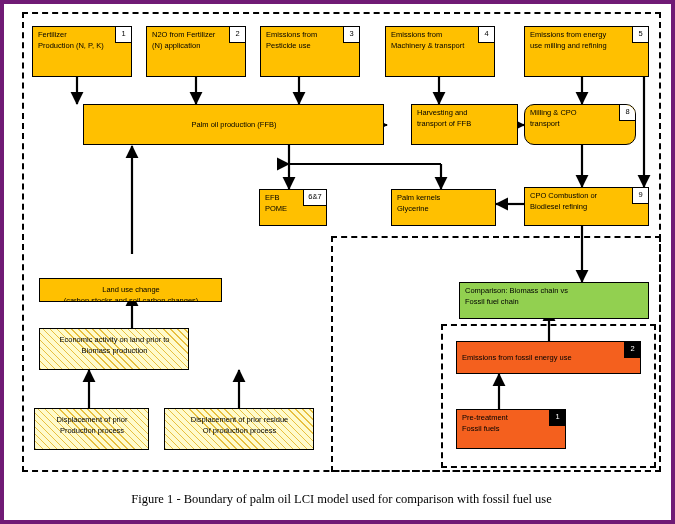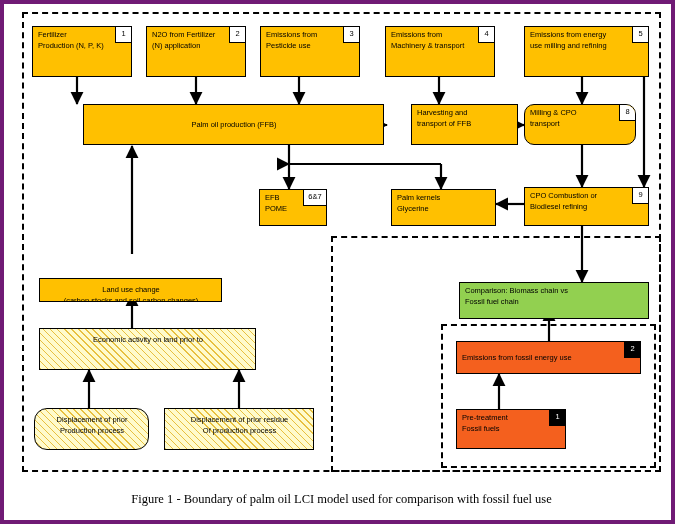--- a/index.html
+++ b/index.html
@@ -219,25 +219,26 @@
       <span class="line">CPO Combustion or</span>
       <span class="line">Biodiesel refining</span>
       <span class="num">9</span>
     </div>
 
     <div class="box yellow" style="left:35px; top:250px; width:183px; height:24px; text-align:center; padding-top:6px;margin-top:24px;">
       <span class="line">Land use change</span>
       <span class="line">(carbon stocks and soil carbon changes)</span>
     </div>
 
-    <div class="box hatch" style="left:35px; top:324px; width:217px; height:42px; text-align:center; padding-top:6px;">
+    <div class="box hatch" style="left:35px; top:324px; width:150px; height:42px; text-align:center; padding-top:6px;">
       <span class="line">Economic activity on land prior to</span>
-    </div>
-
-    <div class="box hatch" style="left:30px; top:404px; width:115px; height:42px; text-align:center; padding-top:6px;border-radius:13px;">
+      <span class="line">Biomass production</span>
+    </div>
+
+    <div class="box hatch" style="left:30px; top:404px; width:115px; height:42px; text-align:center; padding-top:6px;">
       <span class="line">Displacement of prior</span>
       <span class="line">Production process</span>
     </div>
 
     <div class="box hatch" style="left:160px; top:404px; width:150px; height:42px; text-align:center; padding-top:6px;">
       <span class="line">Displacement of prior residue</span>
       <span class="line">Of production process</span>
     </div>
 
     <div class="box green" style="left:455px; top:278px; width:190px; height:37px;">

